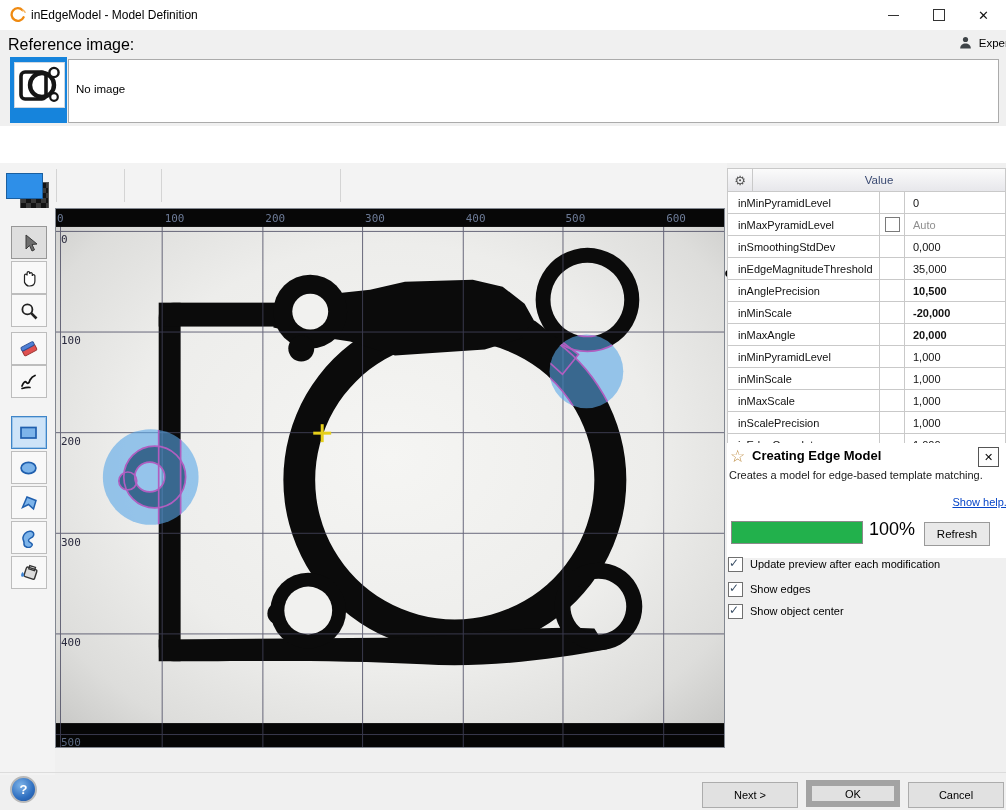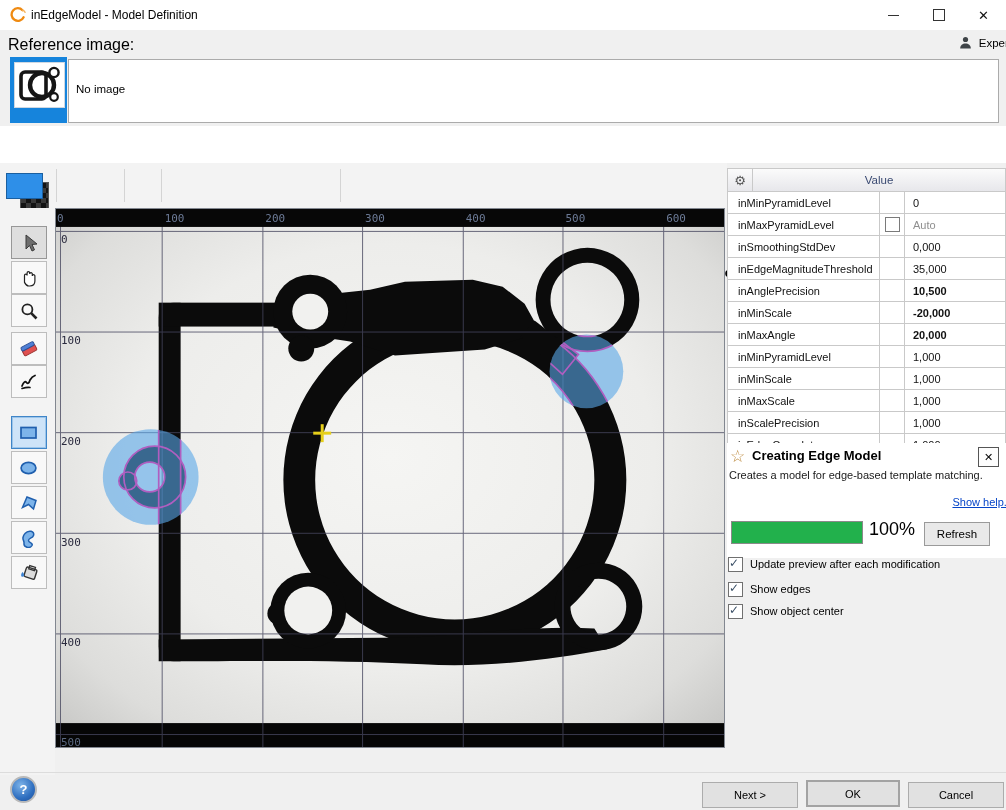--- a/index.html
+++ b/index.html
@@ -75,21 +75,21 @@
       font-size:11.5px;color:#000;display:flex;align-items:center;justify-content:center;}
   
   .opt{left:728px;width:276px;height:16px;display:flex;align-items:center;gap:7px;}
   .cbx{width:13px;height:13px;border:1px solid #707070;background:#fff;position:relative;flex:0 0 auto;}
   .cbx.checked::after{content:"✓";position:absolute;left:0px;top:-2px;font-size:12px;color:#3a4f66;font-weight:bold;}
   .opt span{font-size:11px;color:#000;}
   
   #footer-sep{left:0;top:772px;width:1006px;height:1px;background:#dcdcdc;}
   .fbtn{top:782px;width:94px;height:24px;background:#e1e1e1;border:1px solid #acacac;
       font-size:11px;color:#000;display:flex;align-items:center;justify-content:center;}
-  #ok-btn{top:780px;width:94px;height:27px;border:2px solid #a3a3a3;box-sizing:border-box;}
+  #ok-btn{top:780px;width:94px;height:27px;border:6px solid #a3a3a3;box-sizing:border-box;}
   #help-btn{left:10px;top:776px;width:27px;height:27px;border-radius:50%;
       background:radial-gradient(circle at 38% 32%, #7db3e8 0%, #2f6fc0 60%, #1d4f9a 100%);
       border:2px solid #b9b9b9;box-sizing:border-box;color:#fff;font-weight:bold;font-size:13px;
       display:flex;align-items:center;justify-content:center;}
   svg{display:block;}
 </style>
 </head>
 <body>
 
 <div id="app">

